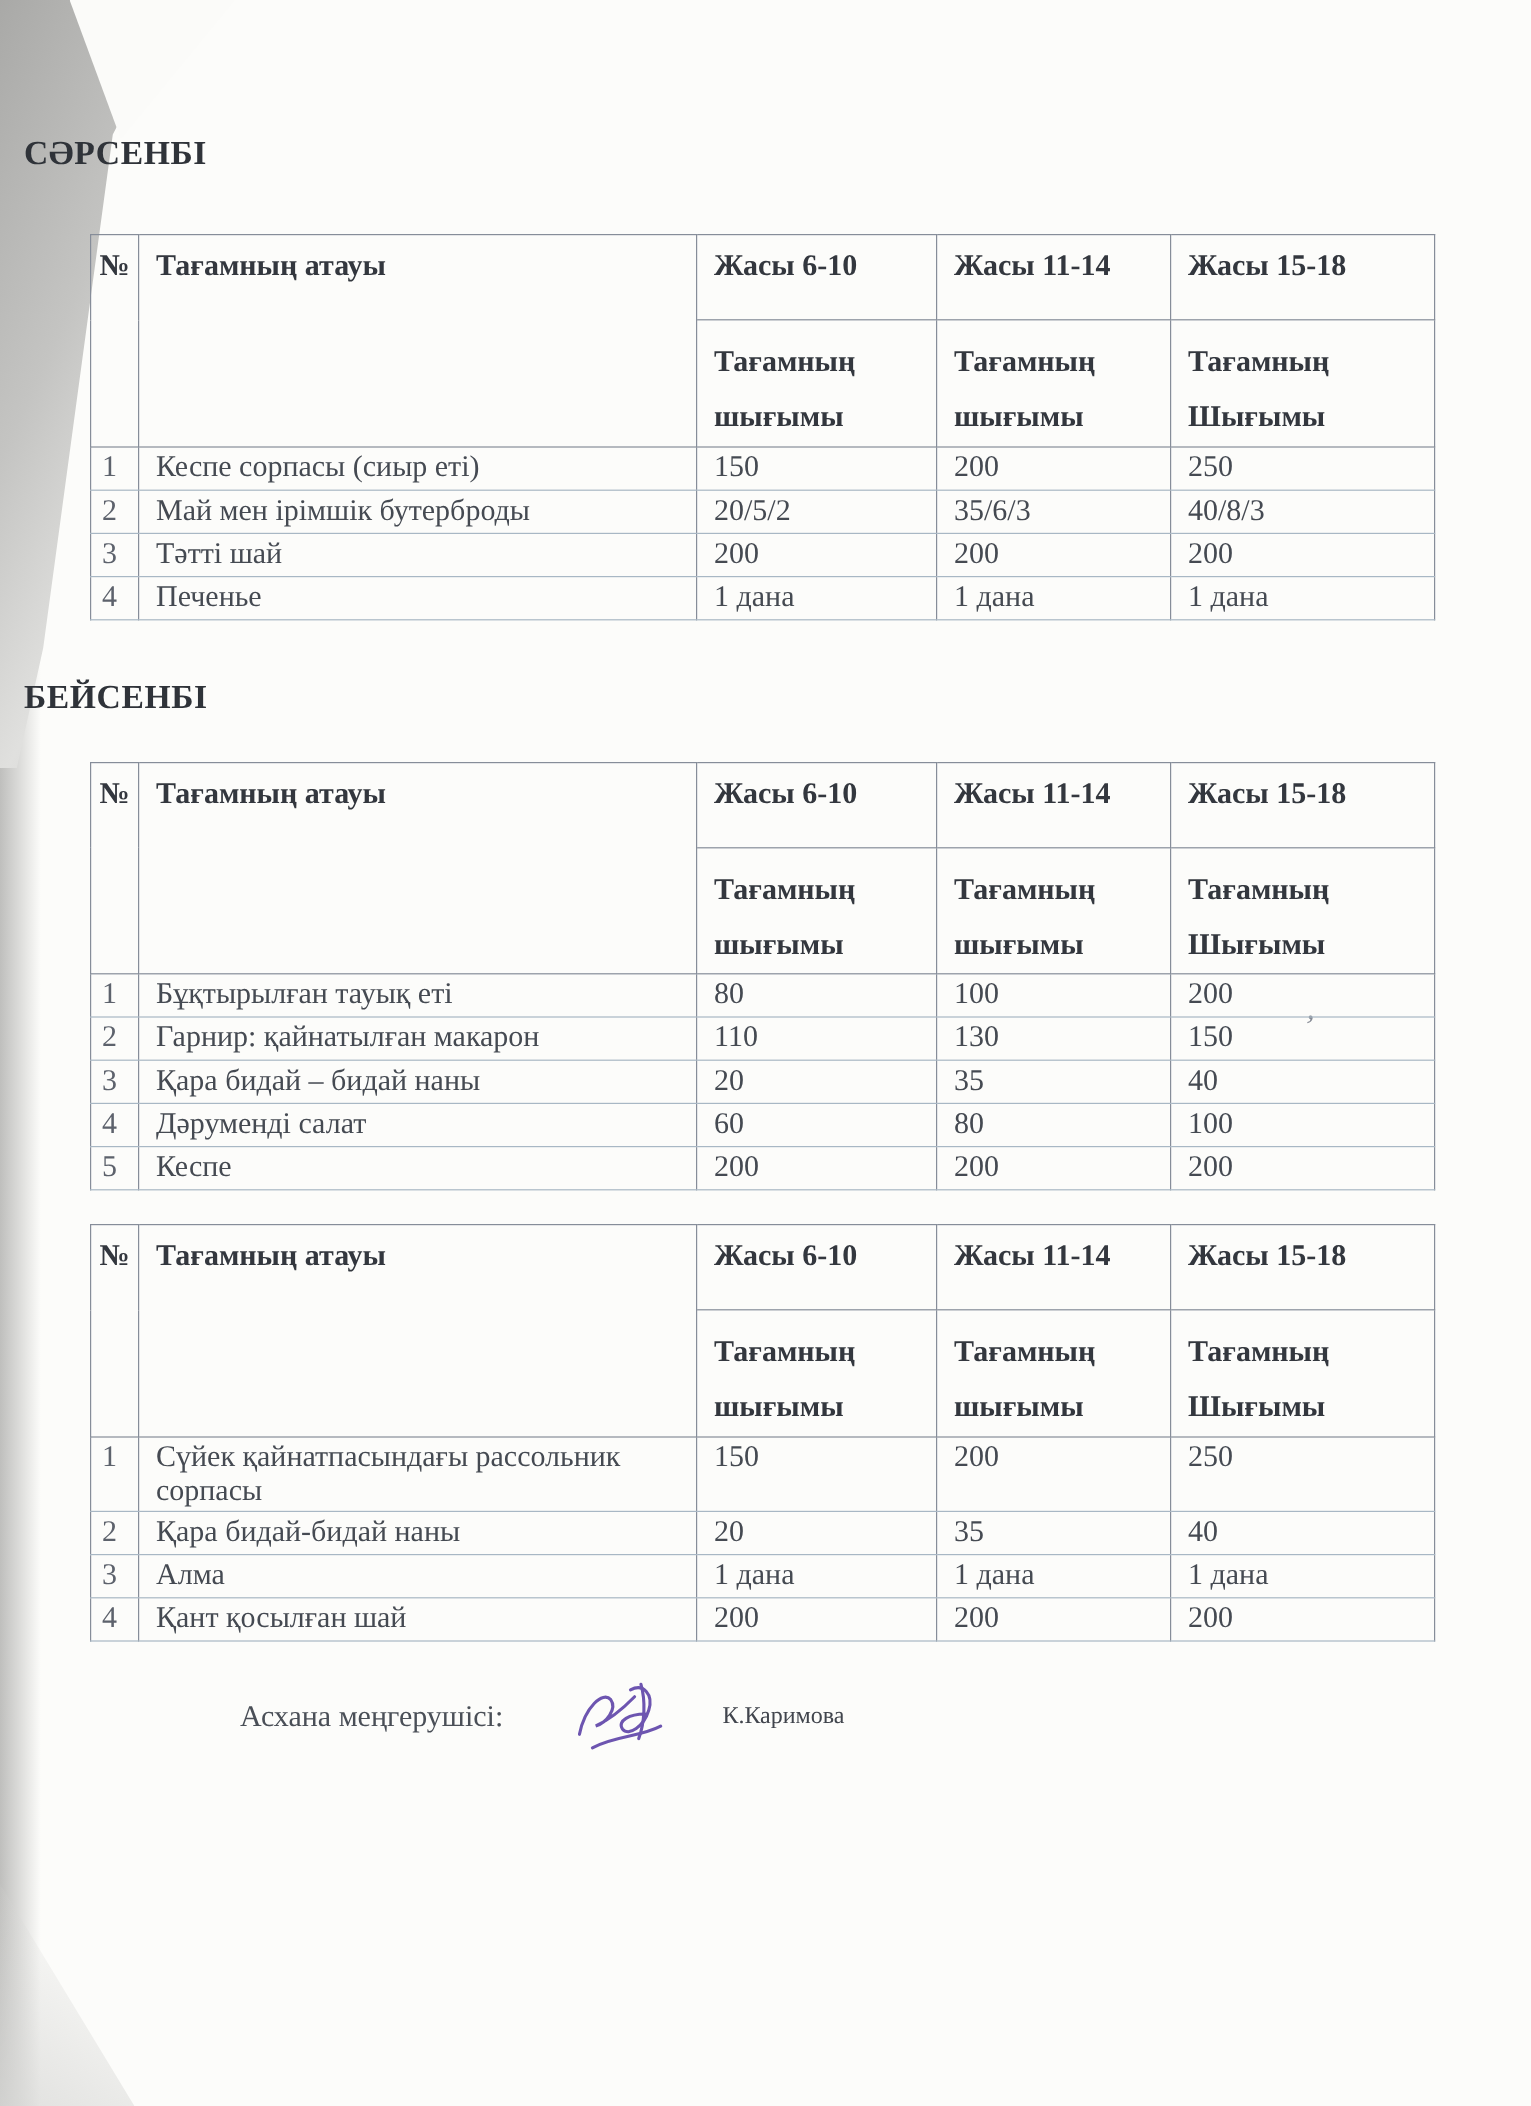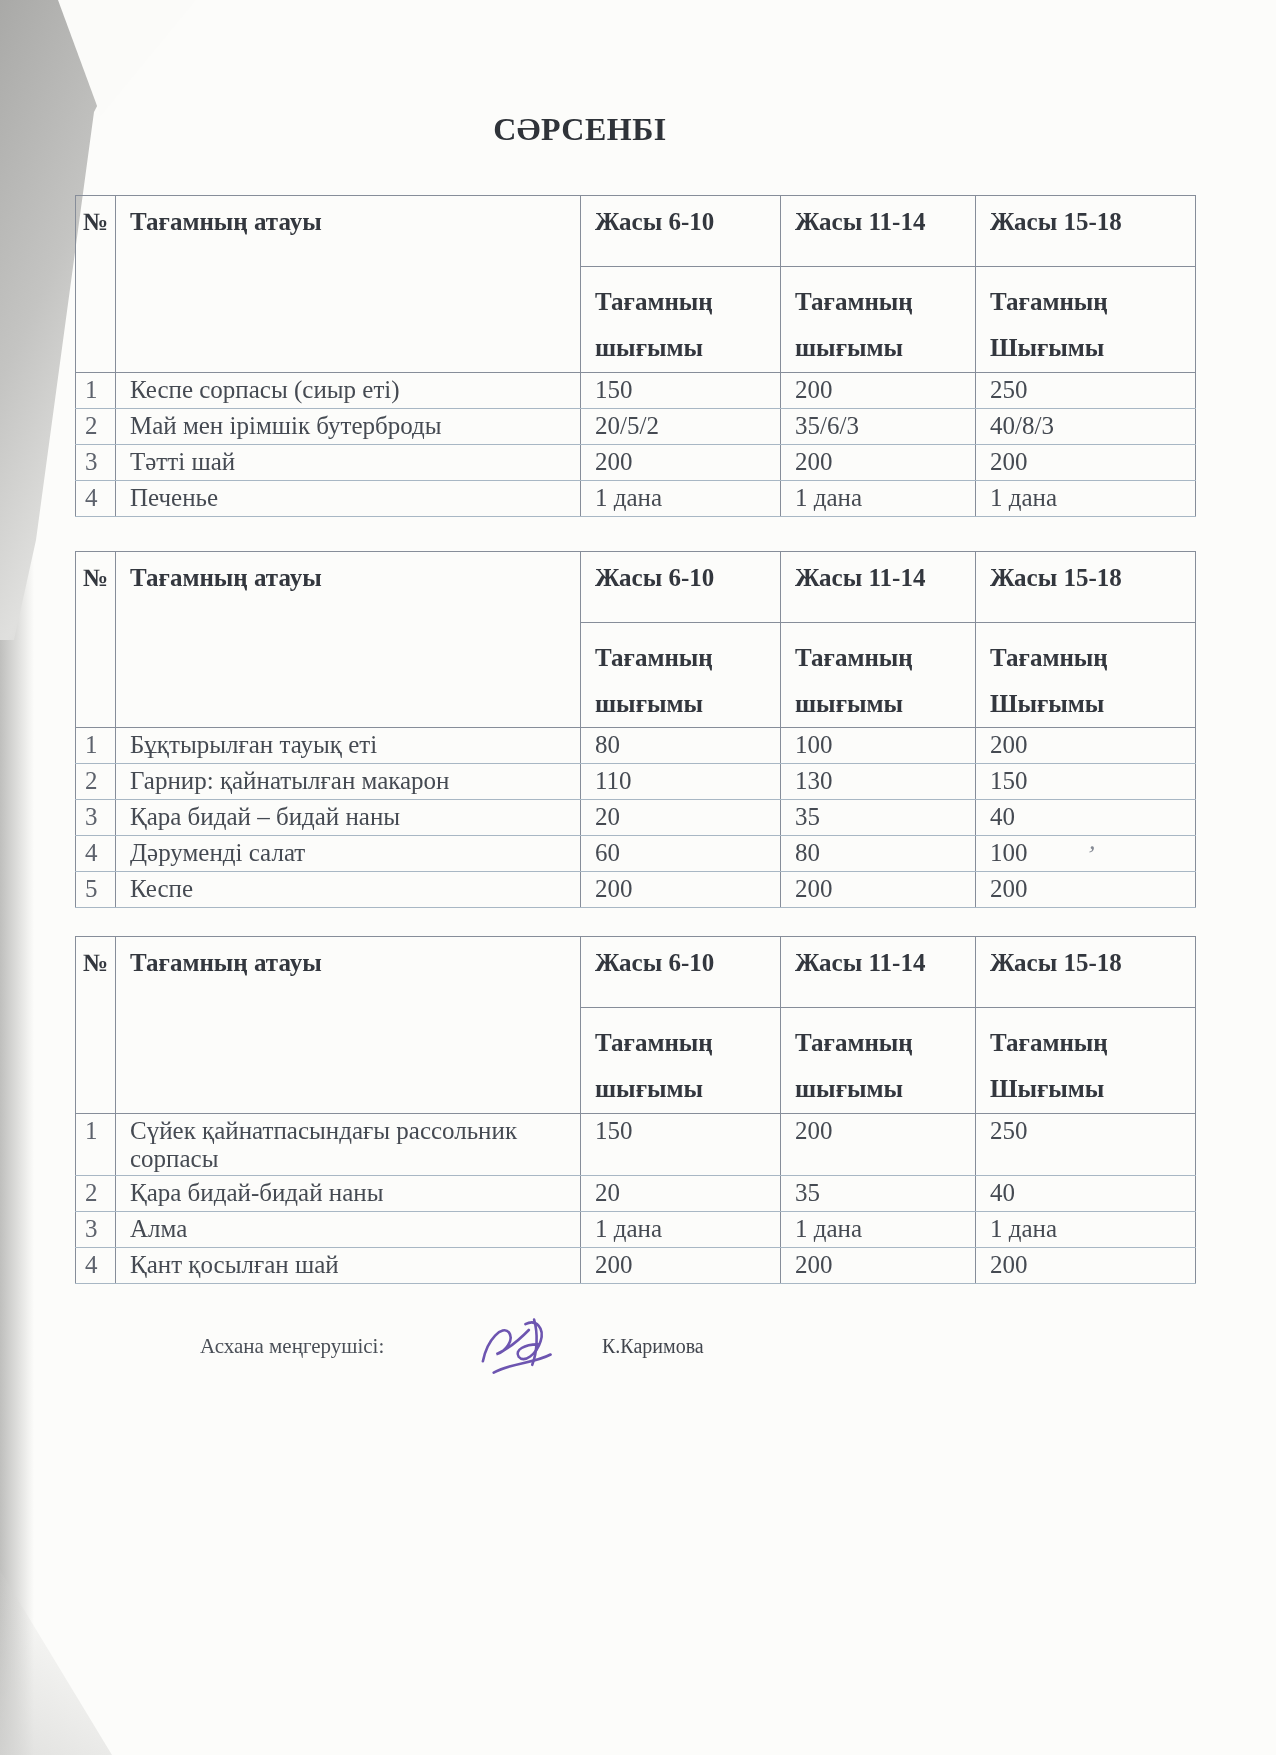--- a/index.html
+++ b/index.html
@@ -28,21 +28,21 @@
     background:linear-gradient(35deg,#d7d7d5 0%,rgba(252,252,250,0) 60%);
     clip-path:polygon(0 100%,0 26%,70% 100%);
   }
   .art-speck {
     position:absolute; left:1090px; top:826px; color:#858a94; font-size:26px;
     transform:rotate(8deg);
   }
   
   .content { position:absolute; left:75px; top:0; width:1120px; }
   .day-title {
-    width:1120px; text-align:center; font-weight:bold; font-size:32px;
+    width:1120px; font-weight:bold; font-size:28px;
     line-height:38px; color:#2f3339; letter-spacing:.5px; margin:0;
     transform:translateX(-55px);
   }
   .section-1 .day-title { margin-top:110px; }
   .section-1 .menu-table { margin-top:47px; }
   .section-2 .day-title { margin-top:46px; }
   .section-2 .menu-table { margin-top:34px; }
   .section-3 .day-title { margin-top:32px; }
   .section-3 .menu-table { margin-top:28px; }
   
@@ -57,21 +57,21 @@
   .menu-table thead tr.hrow2 th { height:54px; line-height:1.85; padding-top:12px;margin-left:28px; }
   .menu-table th.h-num { padding-left:7px; }
   .menu-table tbody td {
     font-size:25px; vertical-align:top; padding:3px 4px 2px 14px; height:30px;
     color:#454a52;
   }
   .menu-table td.c-num { padding-left:9px; color:#5d626c; }
   
   .signatures { margin-top:26px; }
   .sig-row { display:flex; align-items:center; margin-left:125px; height:74px; }
-  .sig-label { font-size:21px; color:#4a4f57; width:262px; }
+  .sig-label { font-size:25px; color:#4a4f57; width:262px; }
   .sig-ink { width:118px; height:70px; margin:0 14px 0 8px; flex:0 0 auto; transform:rotate(-4deg); }
   .sig-ink path { fill:none; stroke:var(--ink,#6d55b0); stroke-width:2.6; stroke-linecap:round; }
   .sig-name { font-size:20px; color:#41454d; }
 </style>
 </head>
 <body>
 
 <div class="page">
   <div class="art-left-strip"></div>
   <div class="art-corner"></div>
@@ -134,20 +134,21 @@
     <td class="c-dish">Печенье</td>
     <td class="c-val">1 дана</td>
     <td class="c-val">1 дана</td>
     <td class="c-val">1 дана</td>
   </tr>
 </tbody>
     </table>
   </section>
 
   <section class="menu-section section-2">
+    <h2 class="day-title">БЕЙСЕНБІ</h2>
     <table class="menu-table">
       <colgroup>
         <col style="width:40px">
             <col style="width:465px">
             <col style="width:200px">
             <col style="width:195px">
             <col style="width:220px">
       </colgroup>
       <thead>
         <tr class="hrow1">

